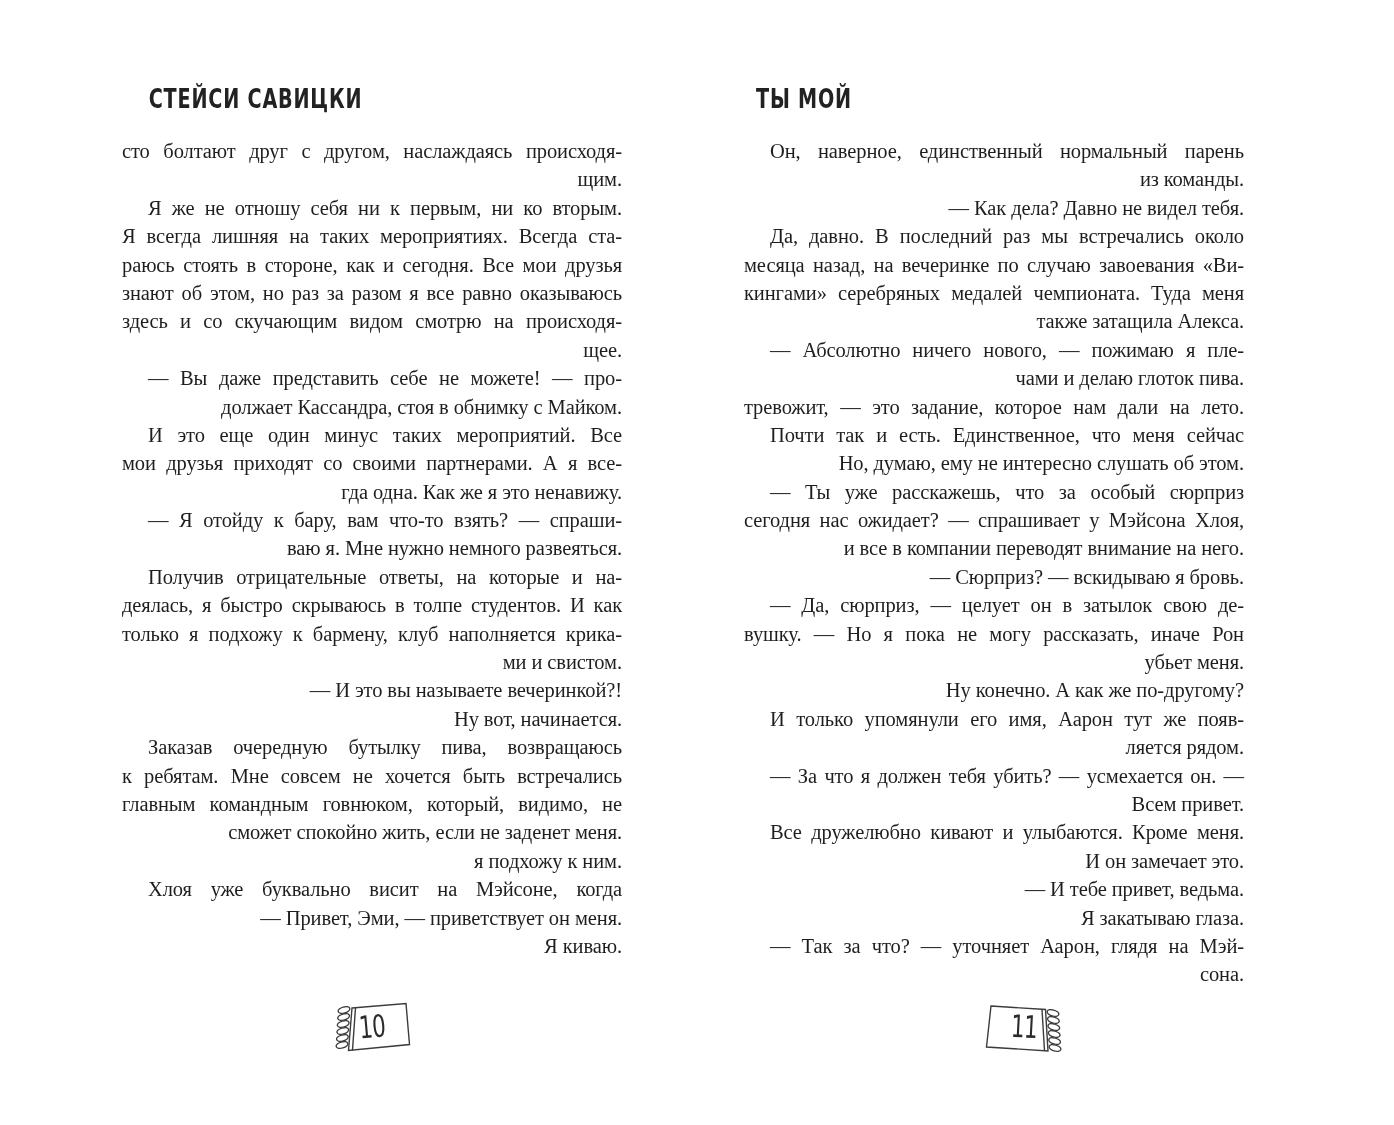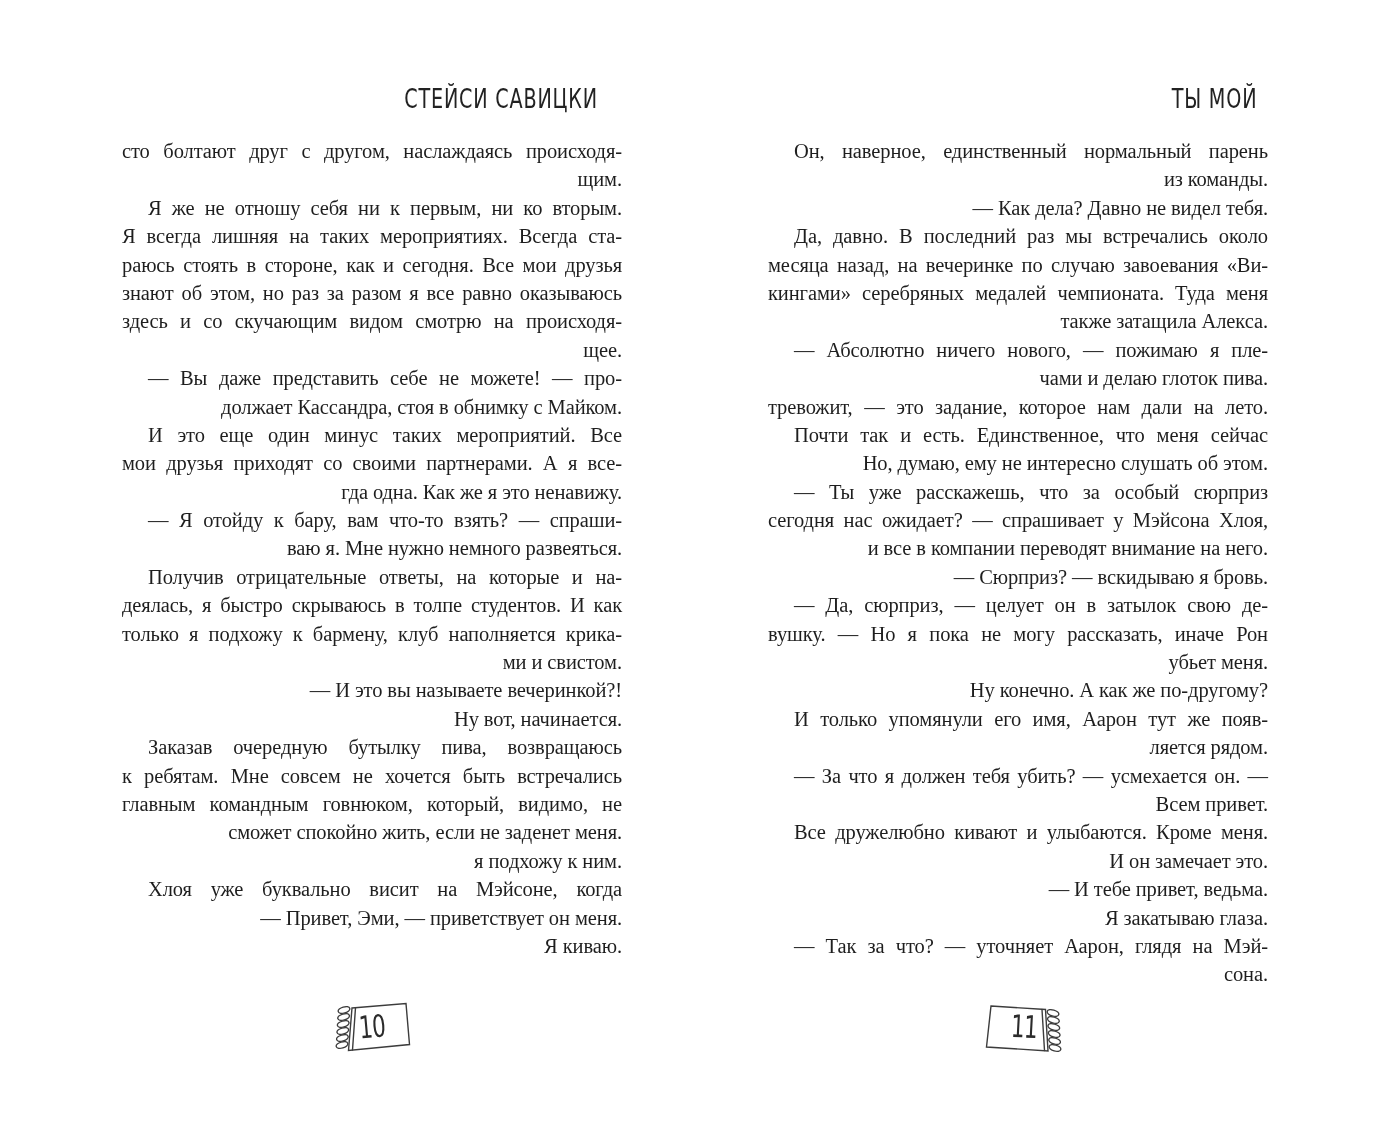--- a/index.html
+++ b/index.html
@@ -4,23 +4,23 @@
 <style>
   html,body{margin:0;padding:0;}
   body{
     width:1394px;height:1125px;position:relative;
     background:#ffffff;color:#1e1e1e;
     font-family:"Liberation Serif", serif;
     overflow:hidden;
   }
   .page{position:absolute;top:84px;width:500px;}
   .page.left{left:122px;}
-  .page.right{left:768px;}
+  .page.right{left:744px;}
   .running-head{
-    margin:0 0 23px 0;text-align:right;font-weight:400;
+    margin:0 0 23px 0;text-align:left;font-weight:700;
     line-height:30px;height:30px;
   }
   .running-head .rh-inner{
     display:inline-block;
     font-family:"DejaVu Sans", sans-serif;
     font-size:24px;letter-spacing:1px;color:#222;
     transform:scale(0.80,1.08);transform-origin:center;
     white-space:nowrap;
   }
   .page-body{font-size:20.5px;line-height:28.4px;letter-spacing:-0.1px;}

